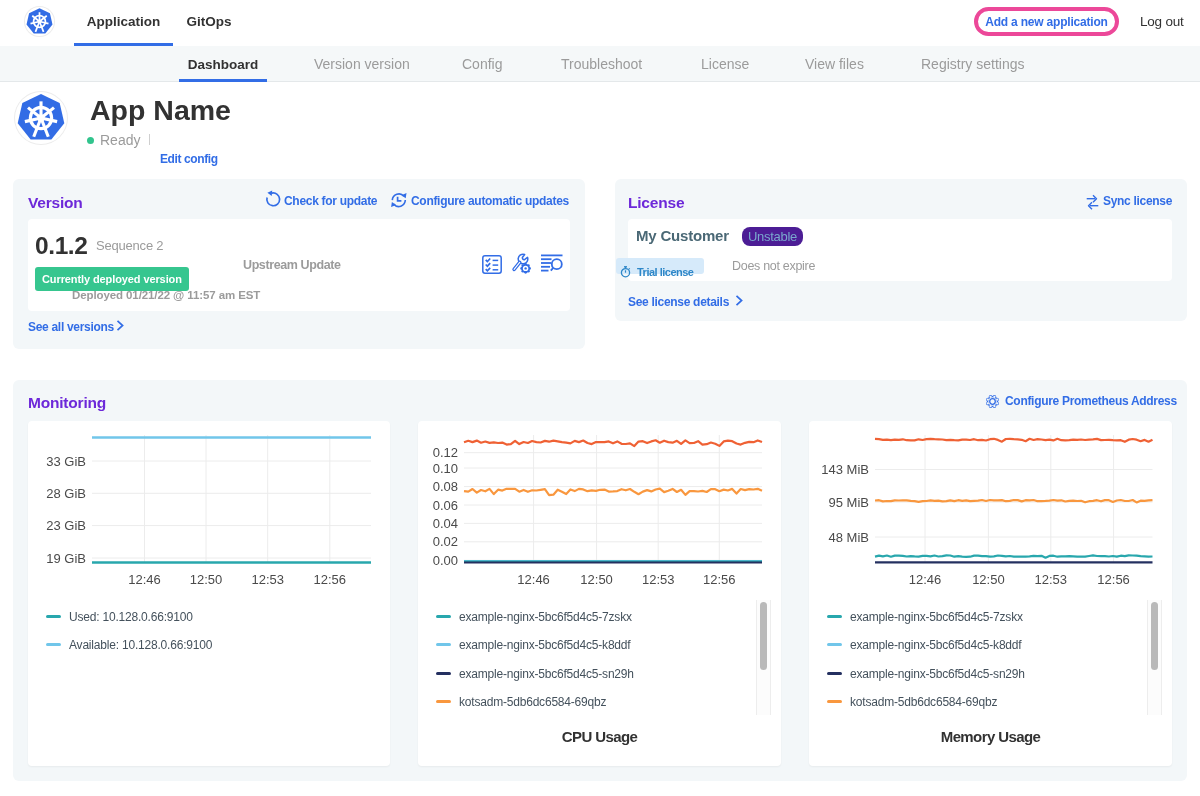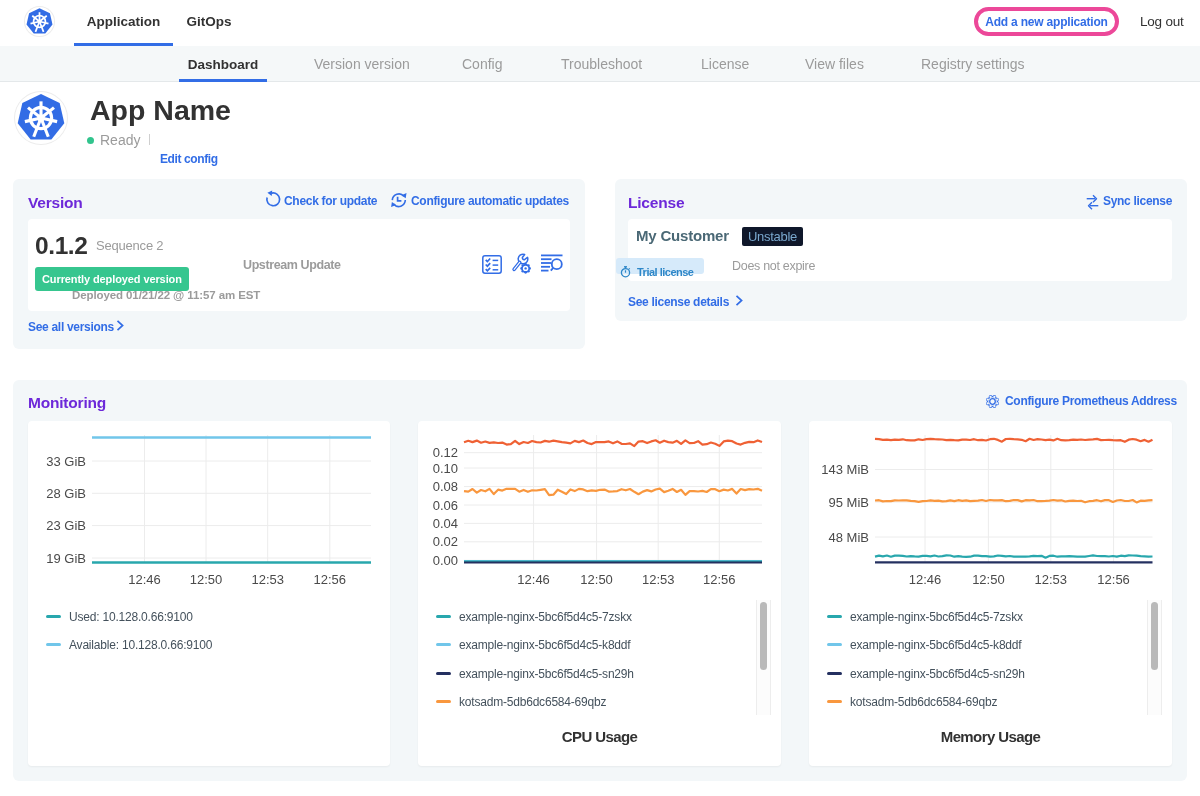--- a/index.html
+++ b/index.html
@@ -155,21 +155,21 @@
   <g stroke="#326de6" stroke-width="1.4" fill="none">
     <path d="M0.7 4.7 H9"></path>
         <path d="M7 1.2 L10.5 4.7 L7 8.2" stroke-linejoin="round"></path>
     <path d="M12.3 11.7 H4"></path>
         <path d="M6 8.2 L2.5 11.7 L6 15.2" stroke-linejoin="round"></path>
   </g>
 </svg>
 <div class="abs link" style="left:1103px;top:194px;">Sync license</div>
 <div class="abs icard" style="left:628px;top:219px;width:544px;height:62px;"></div>
 <div class="abs" style="left:636px;top:227px;font-size:15px;font-weight:bold;letter-spacing:-0.2px;color:#4a6875;">My Customer</div>
-<div class="abs" style="left:742px;top:227px;height:19px;background:#0f172a;border-radius:2px;display:flex;align-items:center;padding:0 6px;font-size:13px;letter-spacing:-0.3px;color:#79a7cd;">Unstable</div>
+<div class="abs" style="left:742px;top:227px;height:19px;background:#4c1d95;border-radius:8px;display:flex;align-items:center;padding:0 6px;font-size:13px;letter-spacing:-0.3px;color:#79a7cd;">Unstable</div>
 <div class="abs" style="left:616px;top:258px;height:16px;background:#d6eafa;border-radius:3px;display:flex;align-items:center;padding:12px 11px 0 4px;font-size:11px;font-weight:bold;letter-spacing:-0.5px;color:#2e87c8;">
   <svg width="11" height="12" viewBox="0 0 11 12" style="margin-right:6px;">
     <circle cx="5.5" cy="6.7" r="4.1" fill="none" stroke="#2e87c8" stroke-width="1.3"></circle>
     <line x1="5.5" y1="6.7" x2="5.5" y2="4.3" stroke="#2e87c8" stroke-width="1.2"></line>
     <line x1="4" y1="0.8" x2="7" y2="0.8" stroke="#2e87c8" stroke-width="1.4"></line>
     <line x1="5.5" y1="0.8" x2="5.5" y2="2.2" stroke="#2e87c8" stroke-width="1.2"></line>
     <line x1="8.9" y1="2.3" x2="9.8" y2="3.2" stroke="#2e87c8" stroke-width="1.1"></line>
   </svg>
   Trial license</div>
 <div class="abs" style="left:732px;top:259px;font-size:12.5px;letter-spacing:-0.3px;color:#9b9b9b;">Does not expire</div>

